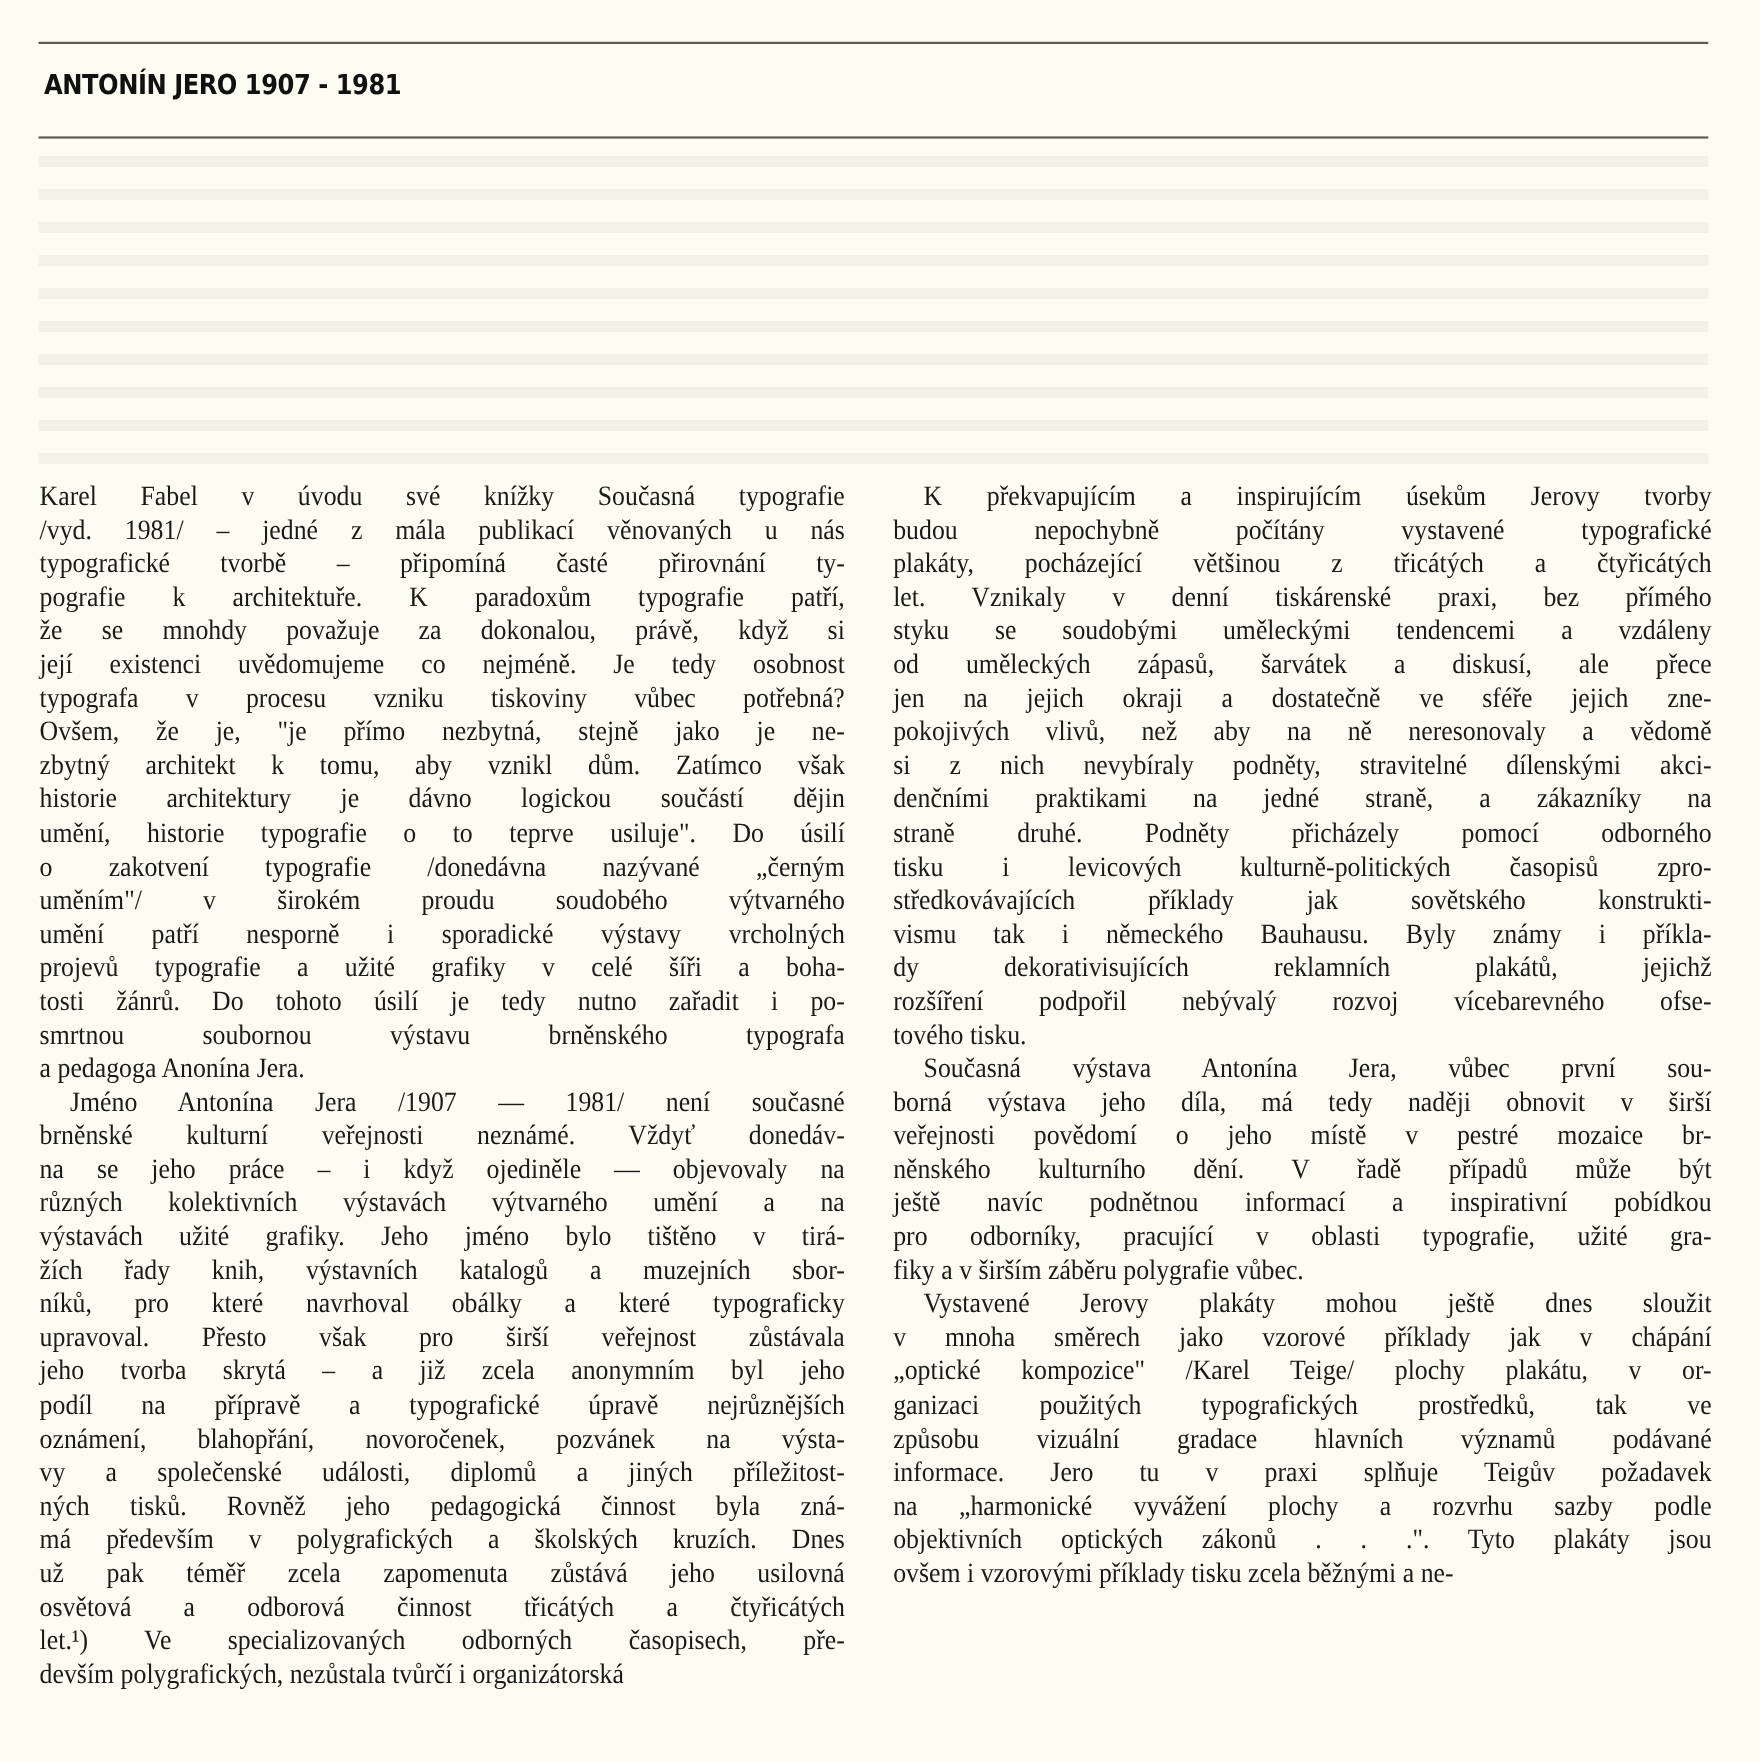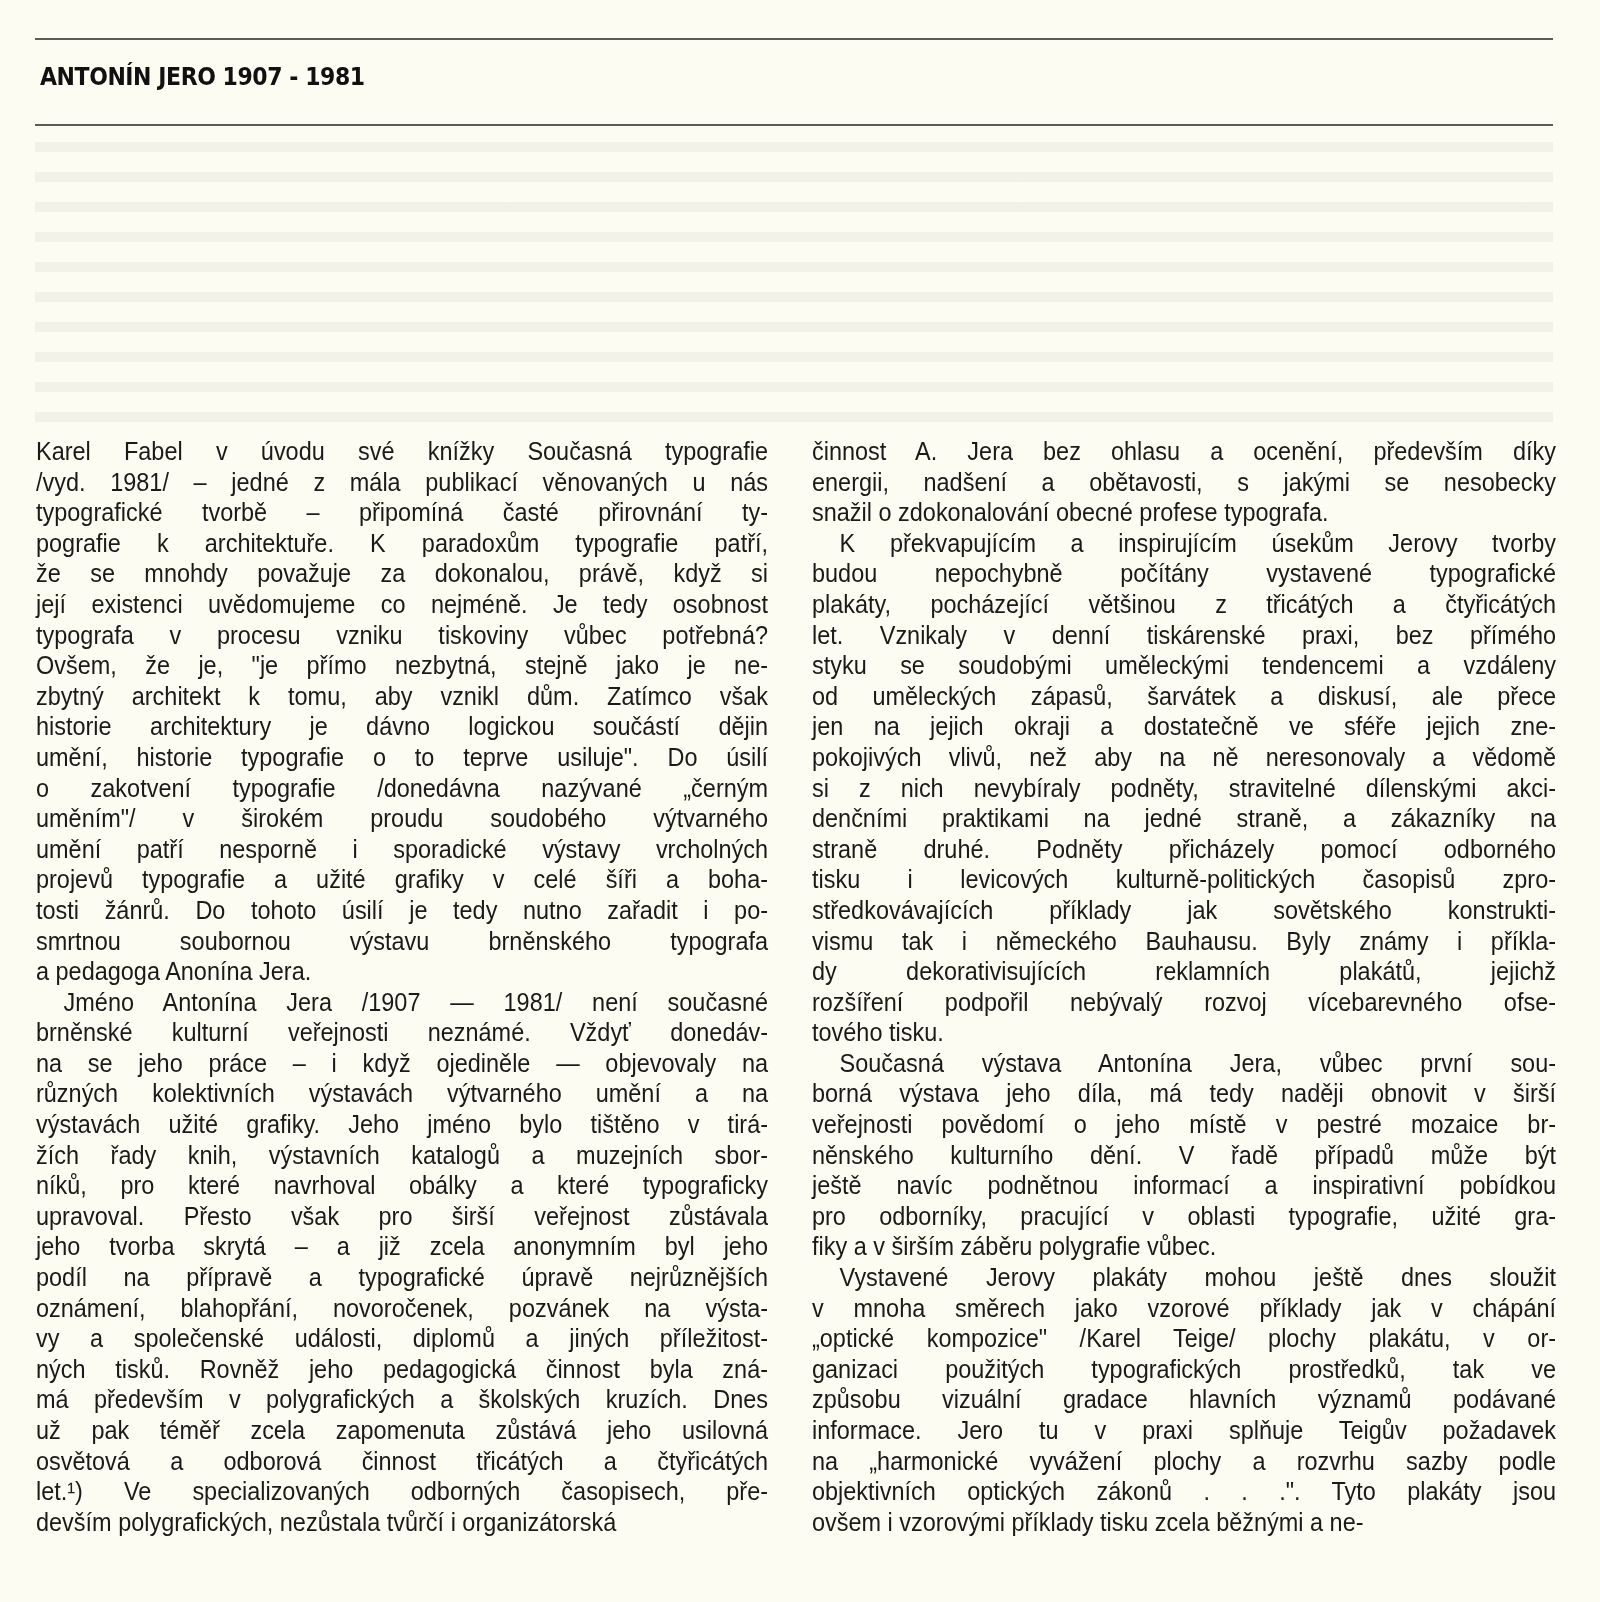--- a/index.html
+++ b/index.html
@@ -53,21 +53,21 @@
     letter-spacing: -0.5px;
     transform: scaleX(0.88);
     transform-origin: left center;
     color: #111;
   }
 
   .column {
     position: absolute;
     top: 436px;
     width: 732px;
-    font-family: Liberation Sans, sans-serif;
+    font-family: Liberation Serif, serif;
     font-size: 25.5px;
     line-height: 30.6px;
     color: #1a1a18;
     text-align: justify;
   }
   .column.left { left: 36px; }
   .column.right { left: 812px; width: 744px; }
 
   .column p {
     margin: 0;
@@ -136,25 +136,20 @@
       <span class="line">ných tisků. Rovněž jeho pedagogická činnost byla zná-</span>
       <span class="line">má především v polygrafických a školských kruzích. Dnes</span>
       <span class="line">už pak téměř zcela zapomenuta zůstává jeho usilovná</span>
       <span class="line">osvětová a odborová činnost třicátých a čtyřicátých</span>
       <span class="line">let.¹) Ve specializovaných odborných časopisech, pře-</span>
       <span class="line last">devším polygrafických, nezůstala tvůrčí i organizátorská</span>
     </p>
   </div>
 <div class="column right">
     <p>
-      <span class="line">činnost A. Jera bez ohlasu a ocenění, především díky</span>
-      <span class="line">energii, nadšení a obětavosti, s jakými se nesobecky</span>
-      <span class="line last">snažil o zdokonalování obecné profese typografa.</span>
-    </p>
-    <p>
       <span class="line indent">K překvapujícím a inspirujícím úsekům Jerovy tvorby</span>
       <span class="line">budou nepochybně počítány vystavené typografické</span>
       <span class="line">plakáty, pocházející většinou z třicátých a čtyřicátých</span>
       <span class="line">let. Vznikaly v denní tiskárenské praxi, bez přímého</span>
       <span class="line">styku se soudobými uměleckými tendencemi a vzdáleny</span>
       <span class="line">od uměleckých zápasů, šarvátek a diskusí, ale přece</span>
       <span class="line">jen na jejich okraji a dostatečně ve sféře jejich zne-</span>
       <span class="line">pokojivých vlivů, než aby na ně neresonovaly a vědomě</span>
       <span class="line">si z nich nevybíraly podněty, stravitelné dílenskými akci-</span>
       <span class="line">denčními praktikami na jedné straně, a zákazníky na</span>

